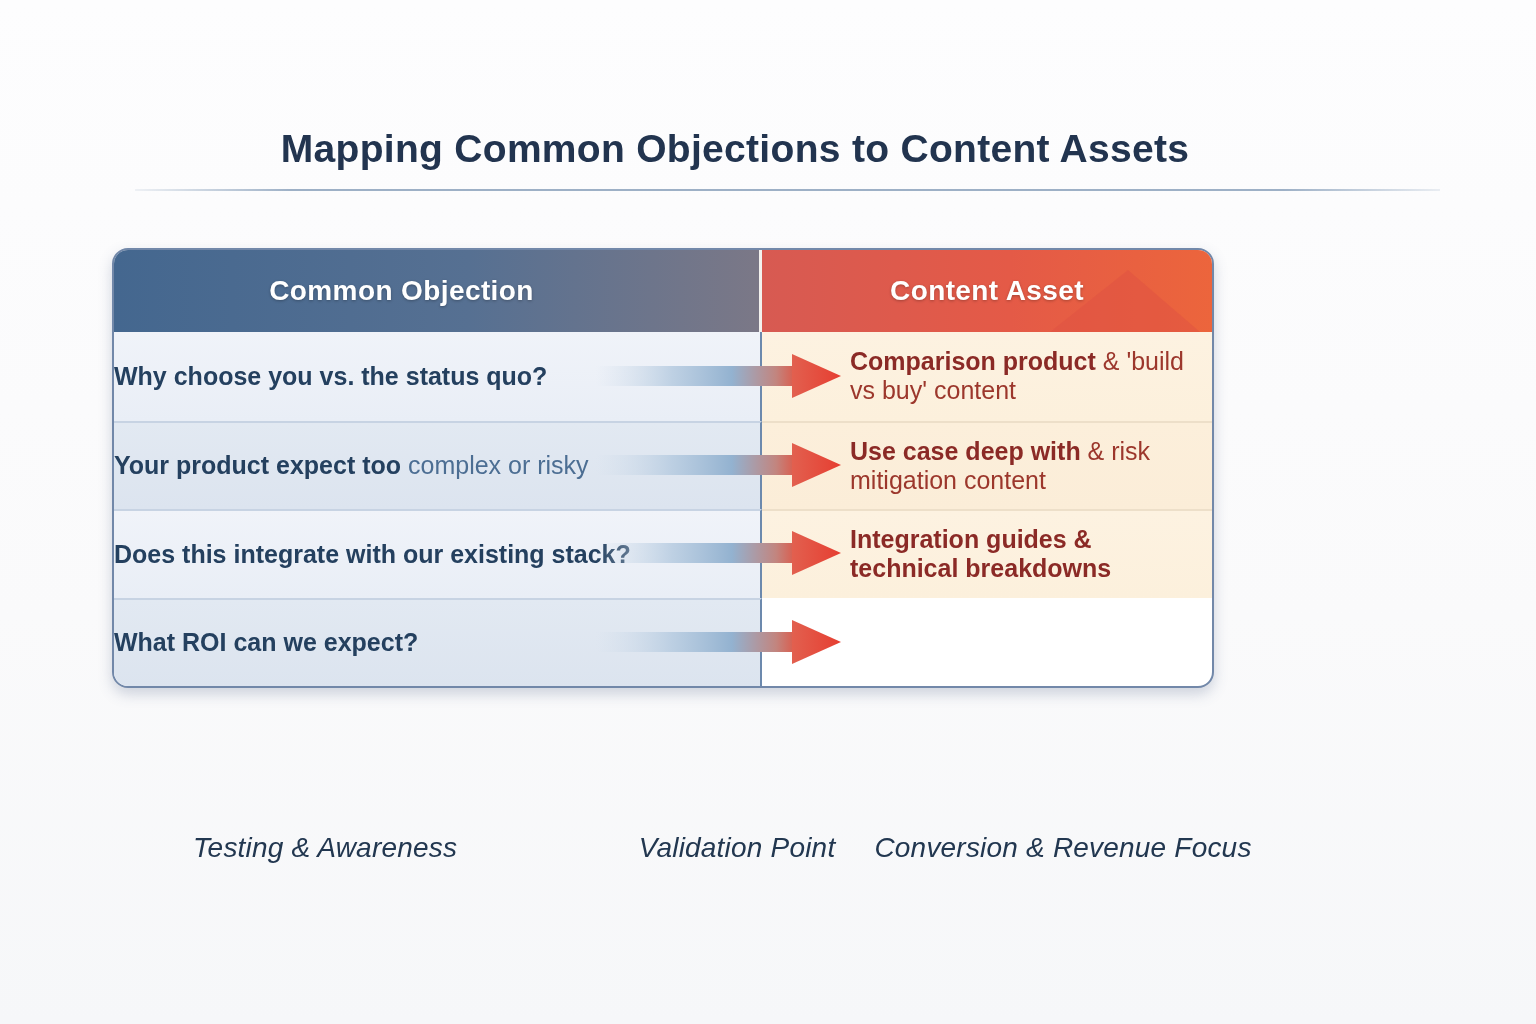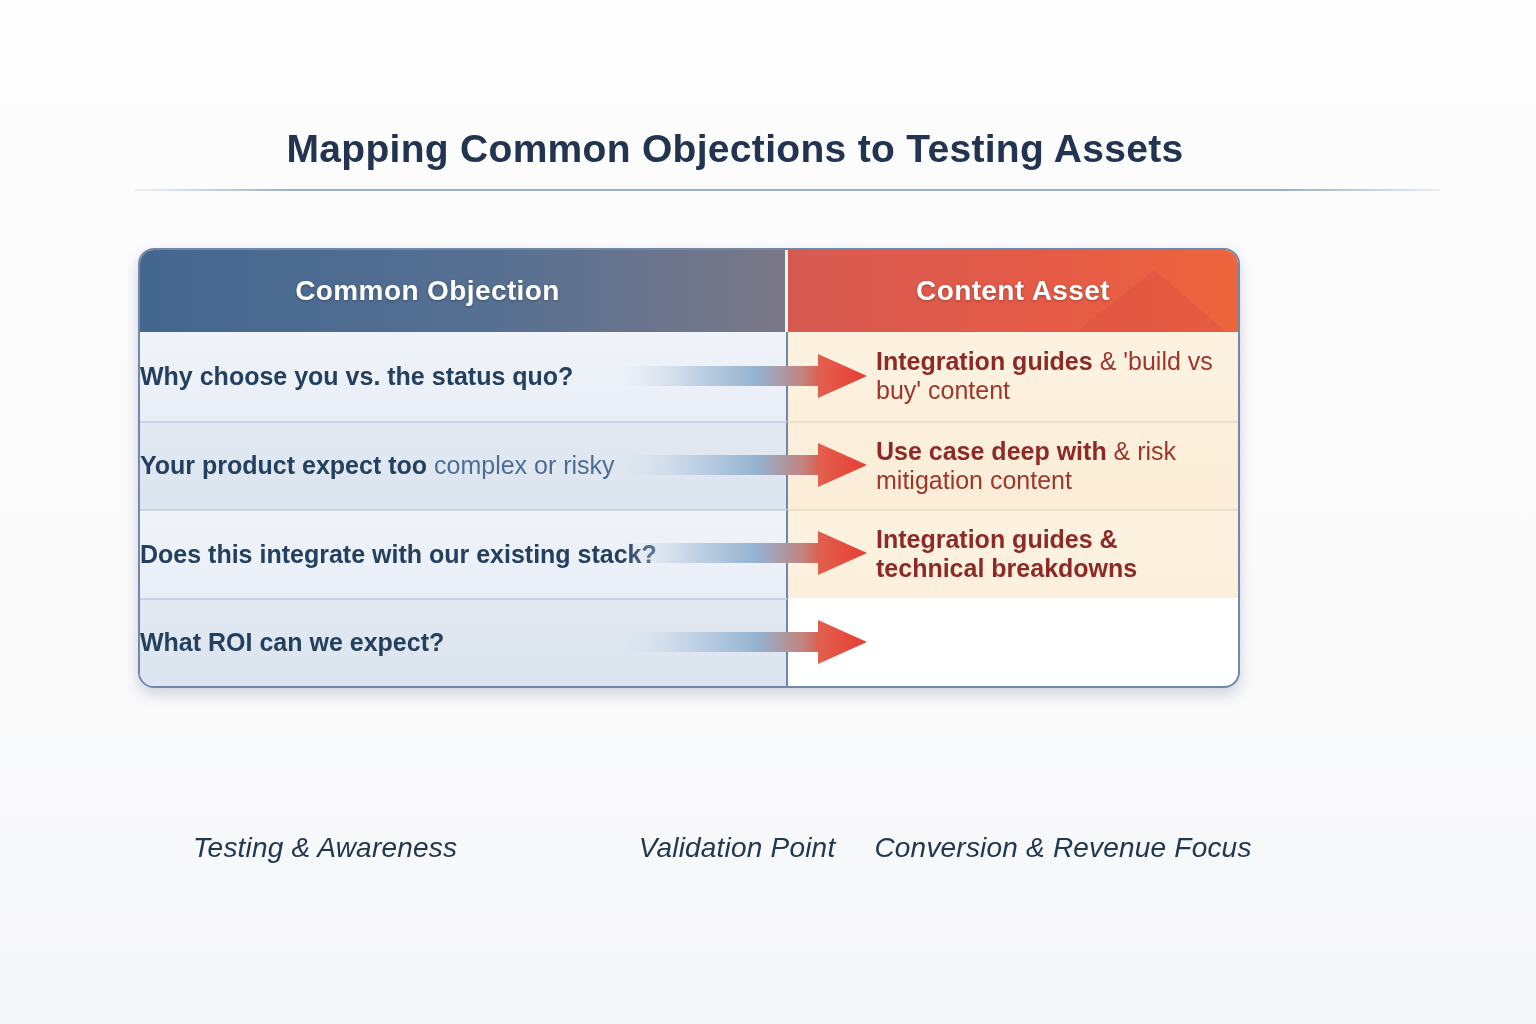--- a/index.html
+++ b/index.html
@@ -16,21 +16,21 @@
     text-align:center; font-size:39px; font-weight:700;
     color:#22344f; letter-spacing:0.3px;
   }
   .title-divider {
     position:absolute; top:189px; left:135px; width:1305px; height:2px;
     background:linear-gradient(90deg, rgba(157,176,198,0.15), #9db0c6 12%, #9db0c6 88%, rgba(157,176,198,0.2));
   }
 
   
   .map-table {
-    position:absolute; left:138px; top:248px; width:1102px; height:440px;
+    position:absolute; left:112px; top:248px; width:1102px; height:440px;
     border:2px solid #7288a9; border-radius:16px; overflow:hidden;
     box-shadow:0 6px 14px rgba(70,90,130,0.25);
     background:#fff;
   }
   .header-row { display:flex; height:82px; }
   .hcell { display:flex; align-items:center; justify-content:center;
     color:#ffffff; font-size:28px; font-weight:700; letter-spacing:0.4px;
     text-shadow:0 1px 3px rgba(0,0,0,0.28); position:relative; }
   .hcell-left {
     width:648px; padding-right:70px;
@@ -119,39 +119,39 @@
     </linearGradient>
     <linearGradient id="seg3Grad" x1="0" y1="0" x2="0" y2="1">
       <stop offset="0" stop-color="#f15a4a"></stop>
       <stop offset="1" stop-color="#e63f34"></stop>
     </linearGradient>
   </defs>
 </svg>
 
 <div class="canvas">
 
-  <div class="title">Mapping Common Objections to Testing Assets</div>
+  <div class="title">Mapping Common Objections to Content Assets</div>
   <div class="title-divider"></div>
 
   <div class="map-table">
 
     <div class="header-row">
       <div class="hcell hcell-left">Common Objection</div>
       <div class="hcell hcell-right">
         <span>Content Asset</span>
         <span class="header-triangle"></span>
       </div>
     </div>
 
     <div class="body-row row-a">
       <div class="bcell cell-obj">
         <span><span class="t-bold">Why choose you vs. the status quo?</span><span class="obj-rest"></span></span>
       </div>
       <div class="bcell cell-asset">
-        <span><span class="t-bold">Integration guides</span><span class="asset-rest"> &amp; 'build vs buy' content</span></span>
+        <span><span class="t-bold">Comparison product</span><span class="asset-rest"> &amp; 'build vs buy' content</span></span>
       </div>
       <svg class="flow-arrow" viewBox="0 0 245 60">
         <rect x="0" y="20" width="200" height="20" fill="url(#shaftGrad)"></rect>
         <polygon points="196,8 245,30 196,52" fill="url(#headGrad)"></polygon>
       </svg>
     </div>
 
     <div class="body-row row-b">
       <div class="bcell cell-obj">
         <span><span class="t-bold">Your product expect too</span><span class="obj-rest"> complex or risky</span></span>

